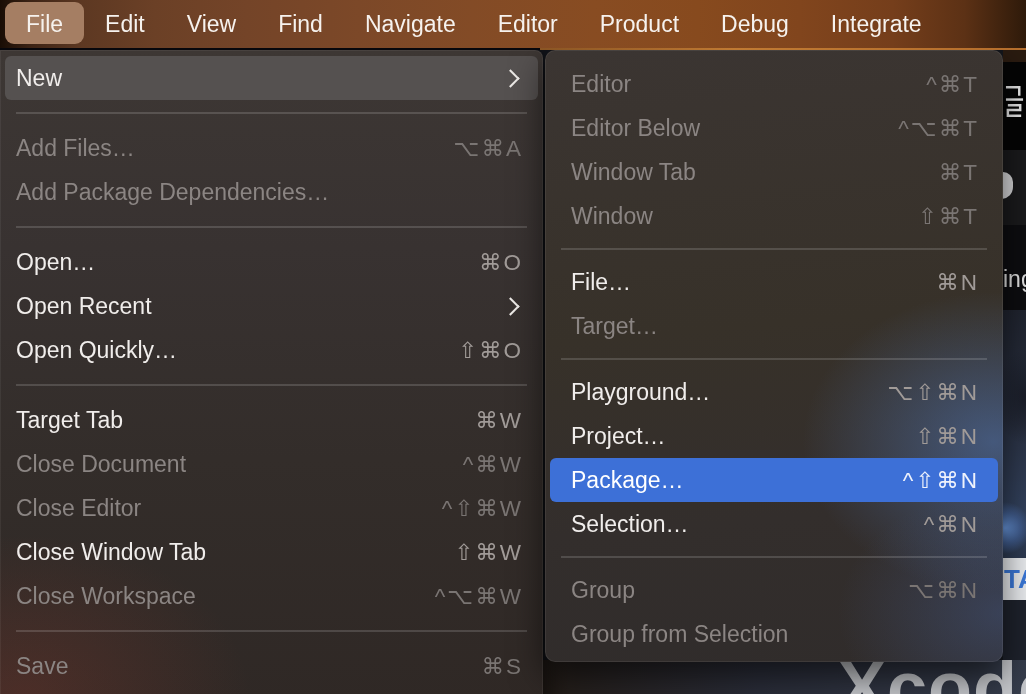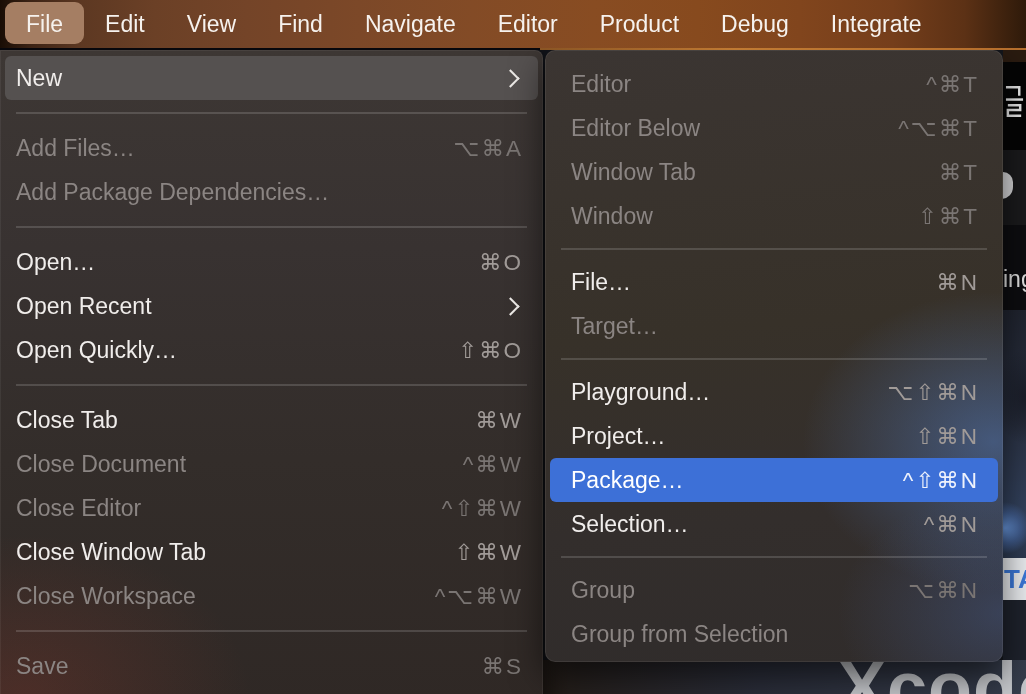--- a/index.html
+++ b/index.html
@@ -180,21 +180,21 @@
     <div class="mrow">
       <span class="lbl">Open Recent</span>
       <span class="chev"></span>
     </div>
     <div class="mrow">
       <span class="lbl">Open Quickly…</span>
       <span class="sc">⇧⌘O</span>
     </div>
     <div class="msep"></div>
     <div class="mrow">
-      <span class="lbl">Close Tab</span>
+      <span class="lbl">Target Tab</span>
       <span class="sc">⌘W</span>
     </div>
     <div class="mrow dis">
       <span class="lbl">Close Document</span>
       <span class="sc">^⌘W</span>
     </div>
     <div class="mrow dis">
       <span class="lbl">Close Editor</span>
       <span class="sc">^⇧⌘W</span>
     </div>

